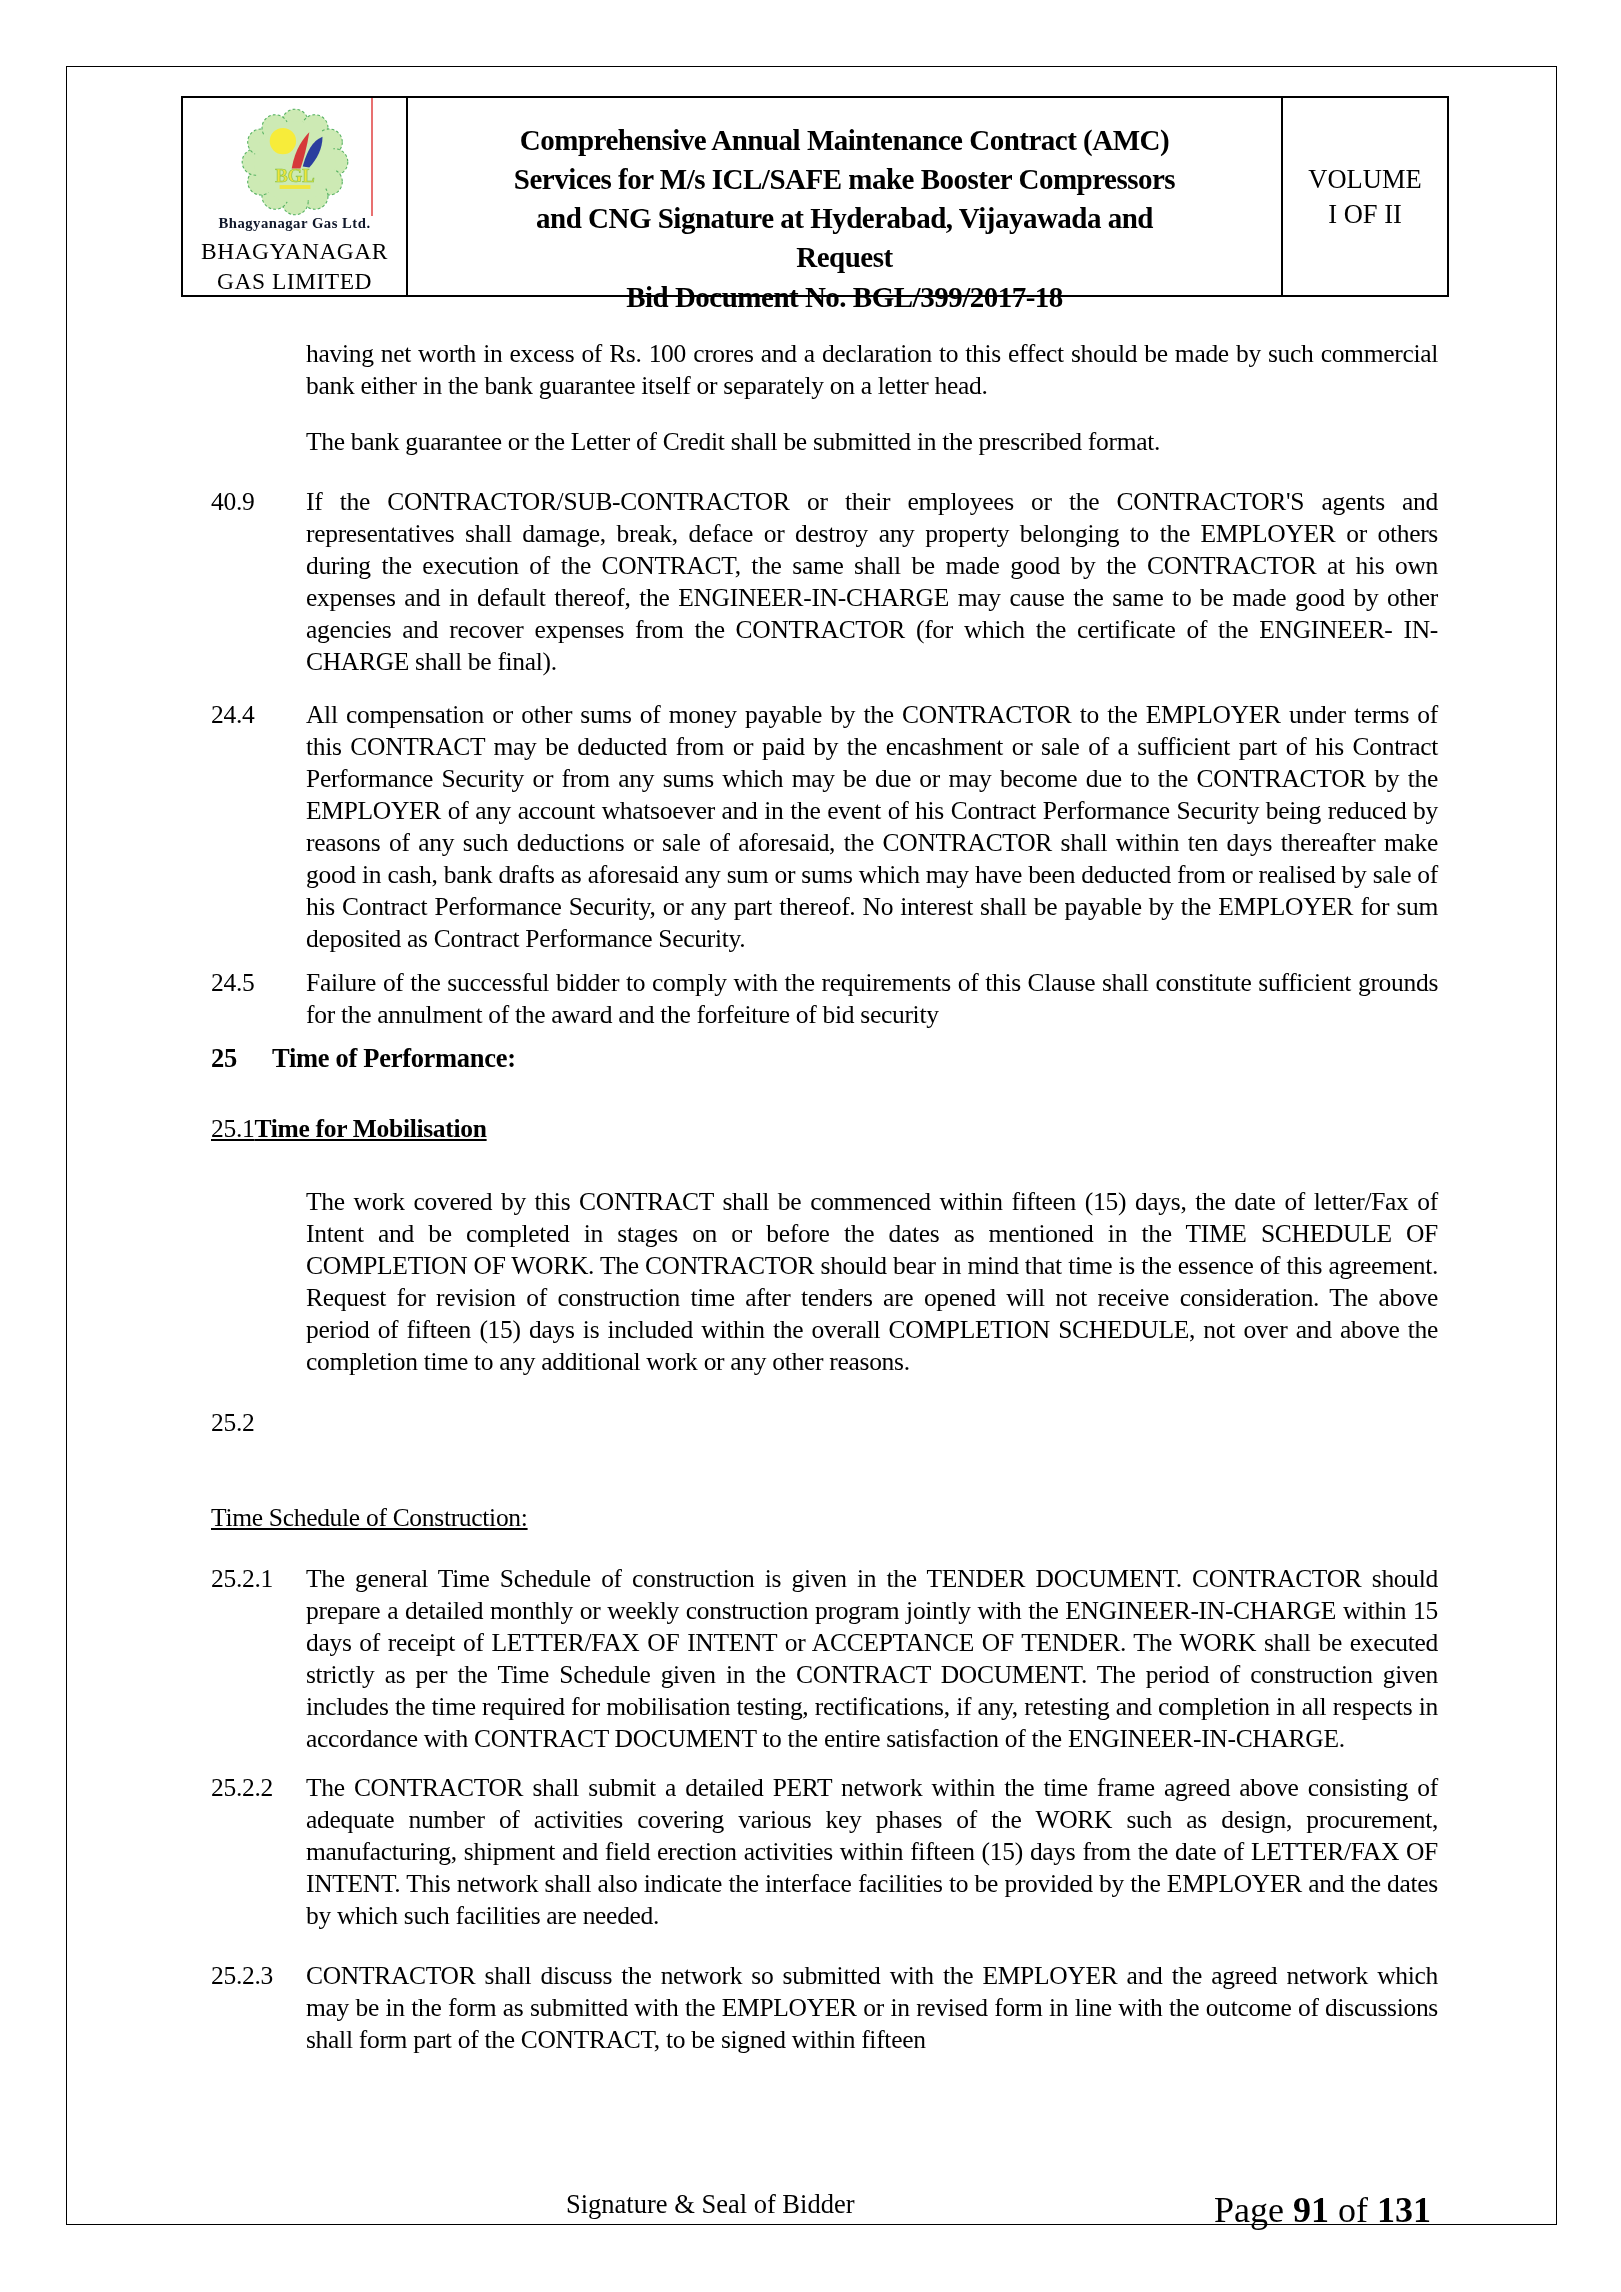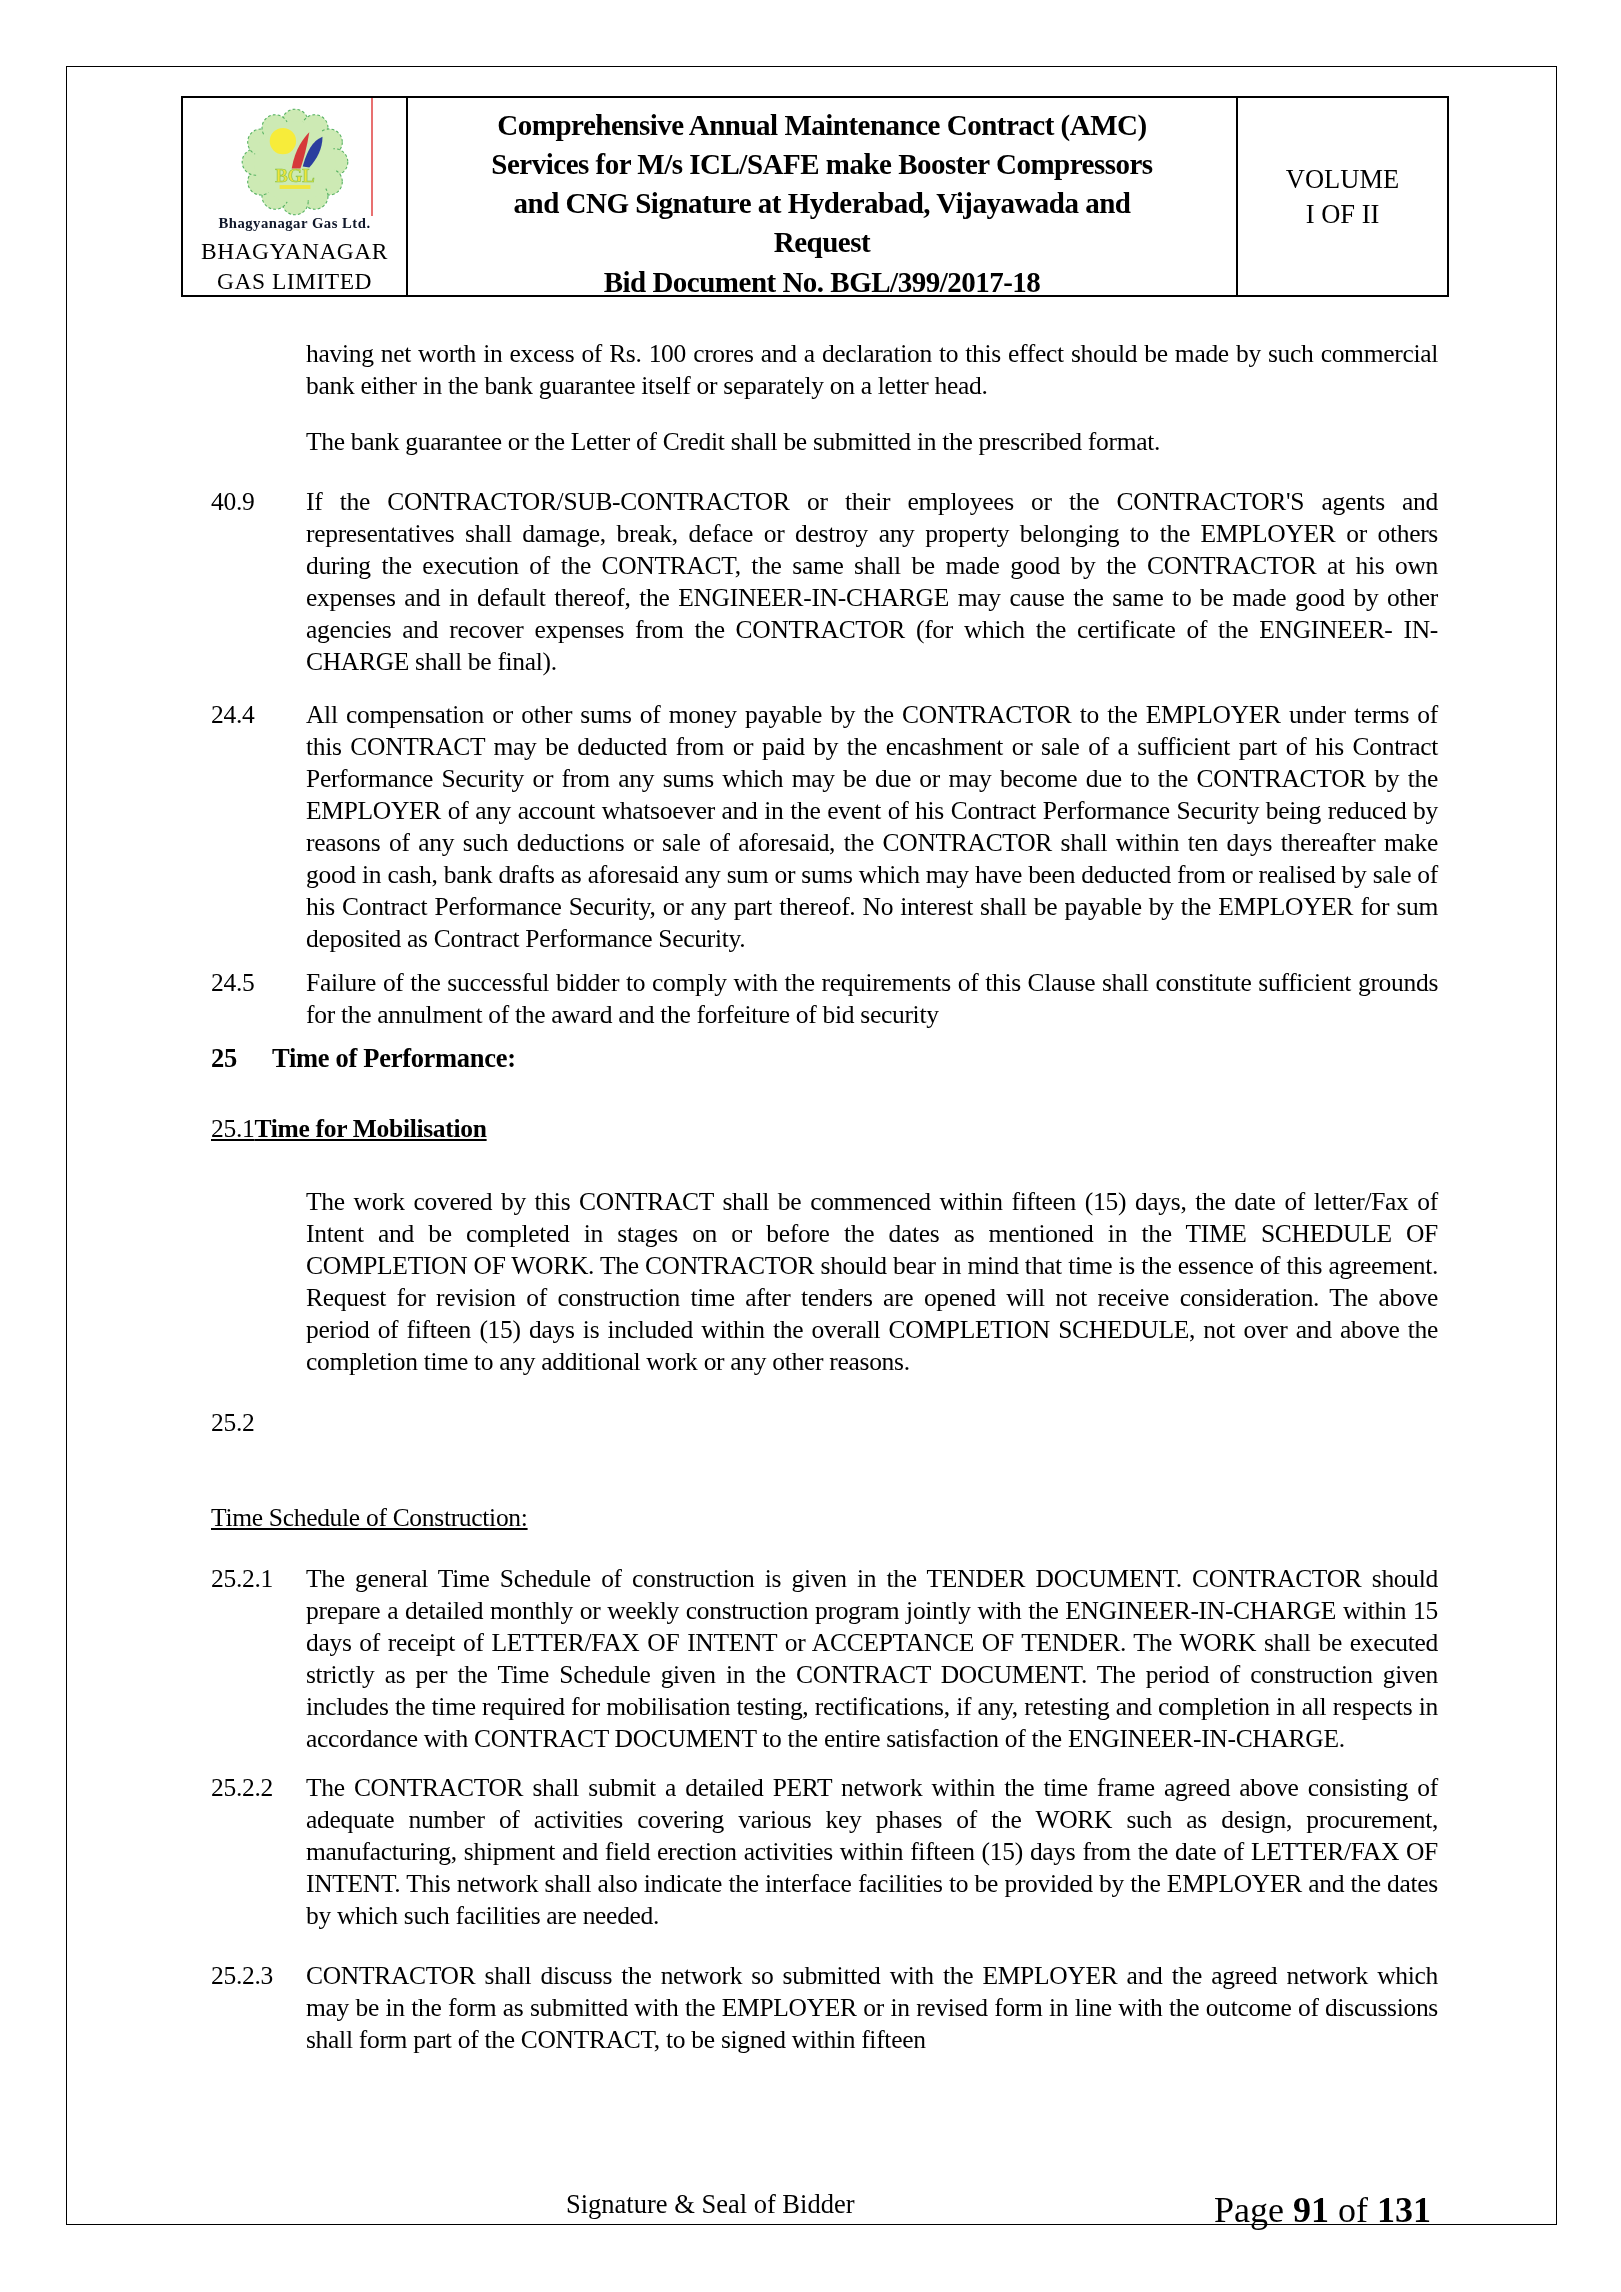--- a/index.html
+++ b/index.html
@@ -25,26 +25,26 @@
   .logo-subtitle {
     font-size:14.7px; color:#0f172a; font-weight:bold; letter-spacing:0.5px;
     margin-top:-2px;
   }
   .logo-company { font-size:23.5px; line-height:30px; margin-top:3.9px; letter-spacing:0.5px; }
   .red-artifact {
     position:absolute; top:0; left:188px; width:2px; height:118px;
     background:#e87070;
   }
   .cell-title {
-    flex:1; border-right:2px solid #000; text-align:center; padding-top:8px;
+    flex:1; border-right:2px solid #000; text-align:center; padding-top:23px;
   }
   .title-line { font-weight:bold; font-size:29px; line-height:39px; letter-spacing:-0.5px; }
   .bid-line   { font-weight:bold; font-size:29px; line-height:39px; letter-spacing:-0.5px; margin-top:1px; }
   .cell-volume {
-    width:209px; display:flex; flex-direction:column; justify-content:center;
+    width:164px; display:flex; flex-direction:column; justify-content:center;
     text-align:center; font-size:26.5px; line-height:35px;
   }
   
   .content {
     position:absolute; left:211px; top:338px; width:1227px;
     font-size:25.5px; line-height:32px; letter-spacing:-0.3px;
   }
   .row { display:flex; }
   .row .num { width:95px; flex:0 0 95px; }
   .row .txt { flex:1; text-align:justify; }

